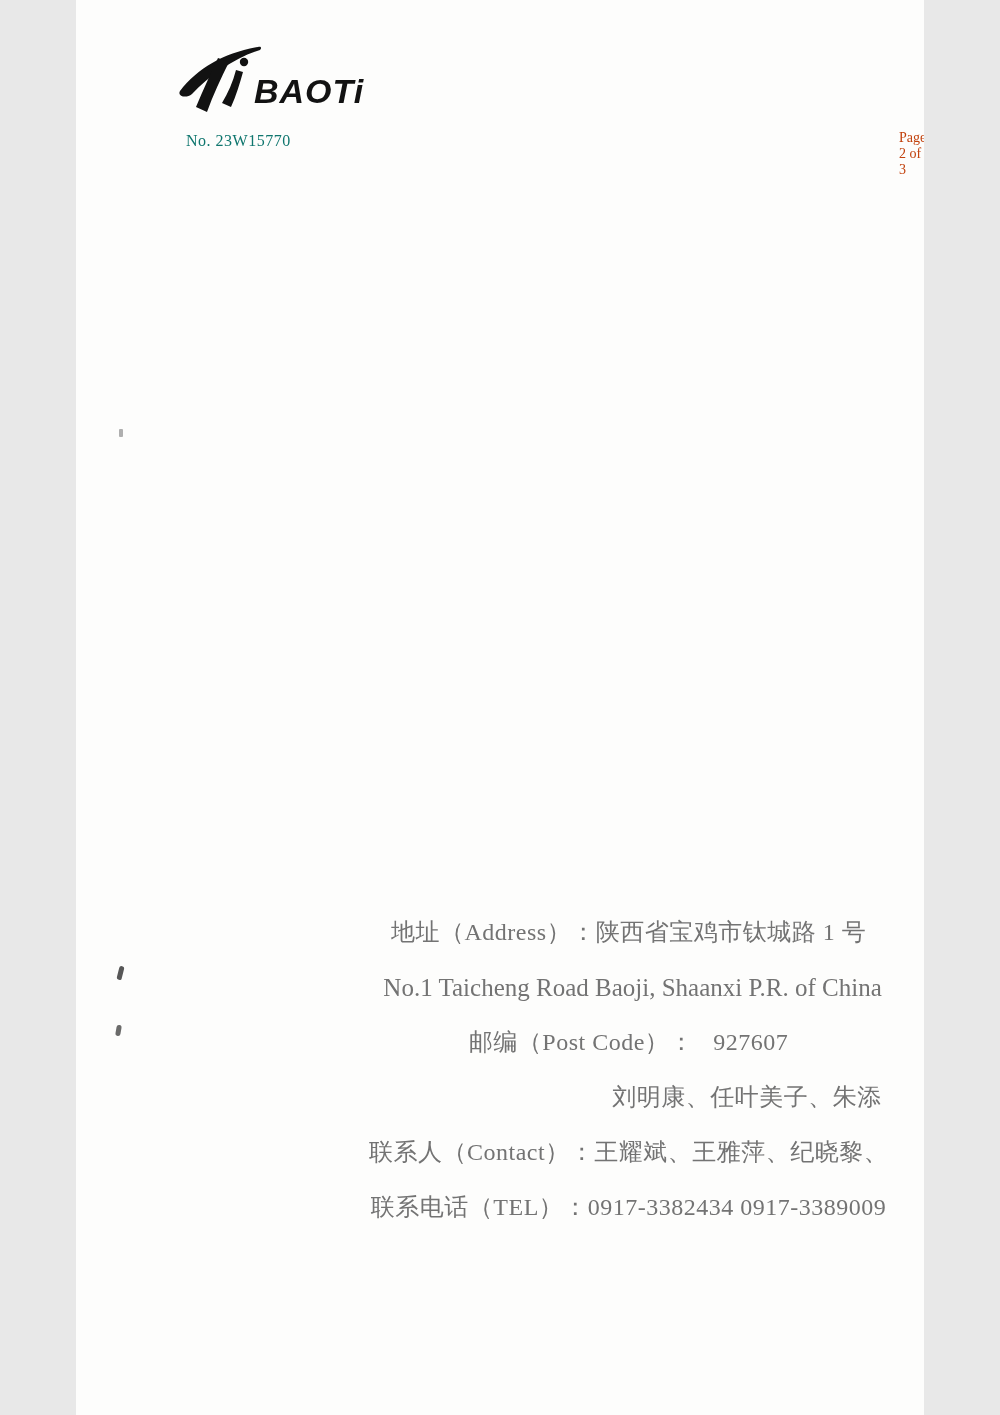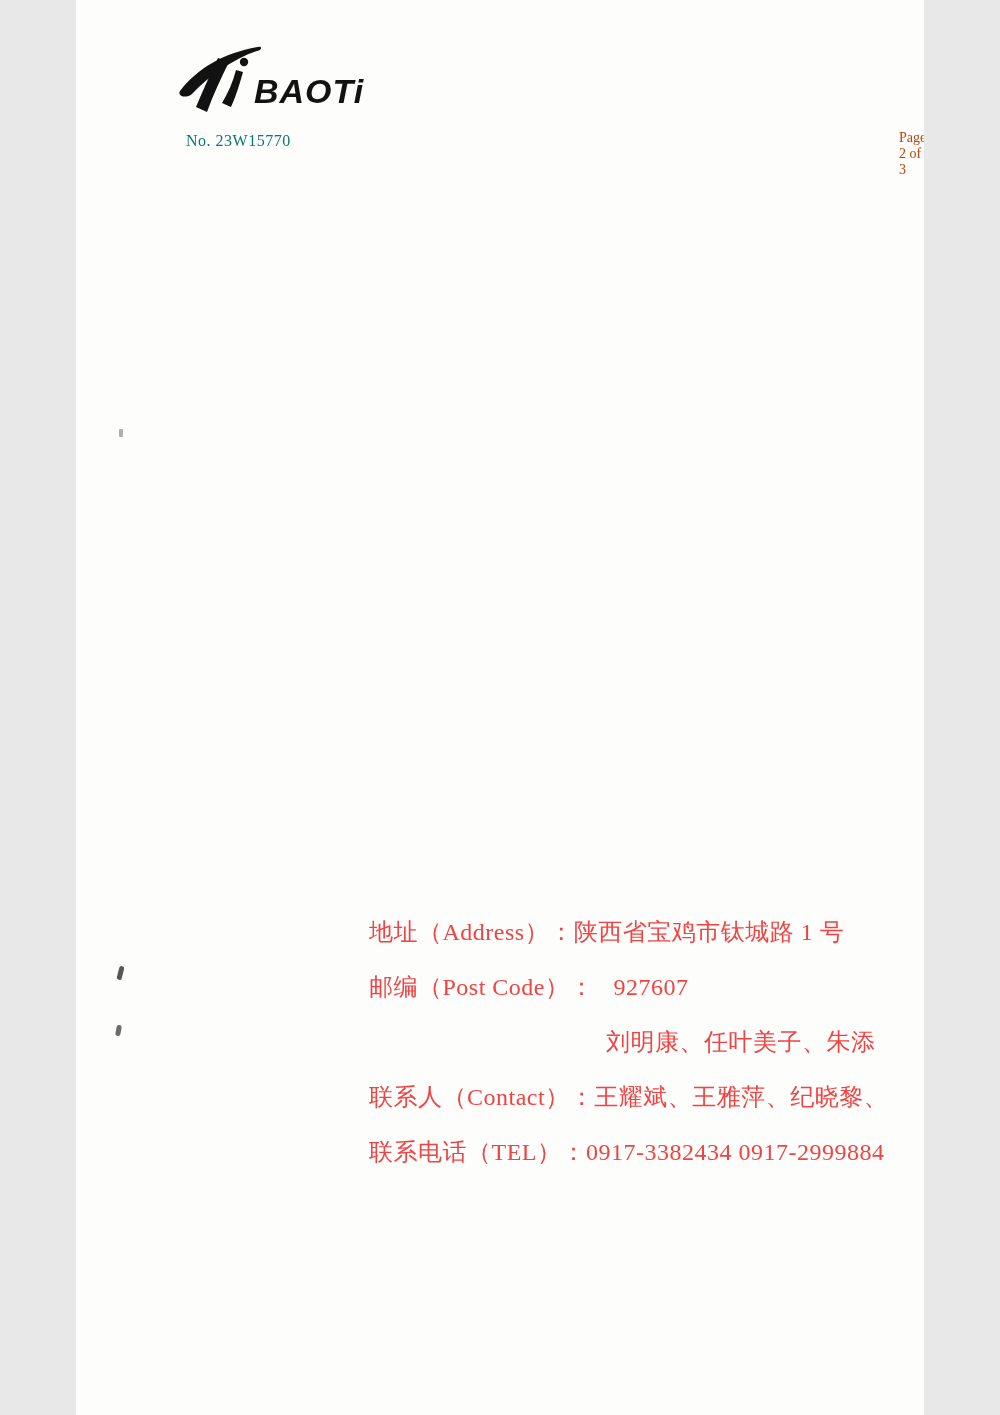--- a/index.html
+++ b/index.html
@@ -85,22 +85,23 @@
   .contact {
     position: absolute;
     left: 293px;
     top: 905px;
   }
   .contact-line {
     height: 55px;
     line-height: 55px;
     font-size: 24px;
     white-space: pre;
-    color: #ef4444;
+    color: #737373;
     letter-spacing: 0.5px;
+    text-align: center;
   }
   .contact-line.indent-en {
     padding-left: 8px;
     font-size: 25px;
     letter-spacing: 0;
   }
   .contact-line.indent-names {
     padding-left: 237px;
   }
 </style>
@@ -139,19 +140,20 @@
       </g>
     </svg>
   </div>
 
   <div class="artifact a1"></div>
   <div class="artifact a2"></div>
   <div class="artifact a3"></div>
 
   <div class="contact">
     <div class="contact-line">地址（Address）：陕西省宝鸡市钛城路 1 号</div>
+    <div class="contact-line indent-en">No.1 Taicheng Road Baoji, Shaanxi P.R. of China</div>
     <div class="contact-line">邮编（Post Code）：   927607</div>
     <div class="contact-line indent-names">刘明康、任叶美子、朱添</div>
     <div class="contact-line">联系人（Contact）：王耀斌、王雅萍、纪晓黎、</div>
-    <div class="contact-line">联系电话（TEL）：0917-3382434 0917-2999884</div>
+    <div class="contact-line">联系电话（TEL）：0917-3382434 0917-3389009</div>
   </div>
 
 </div>
 
 </body></html>

